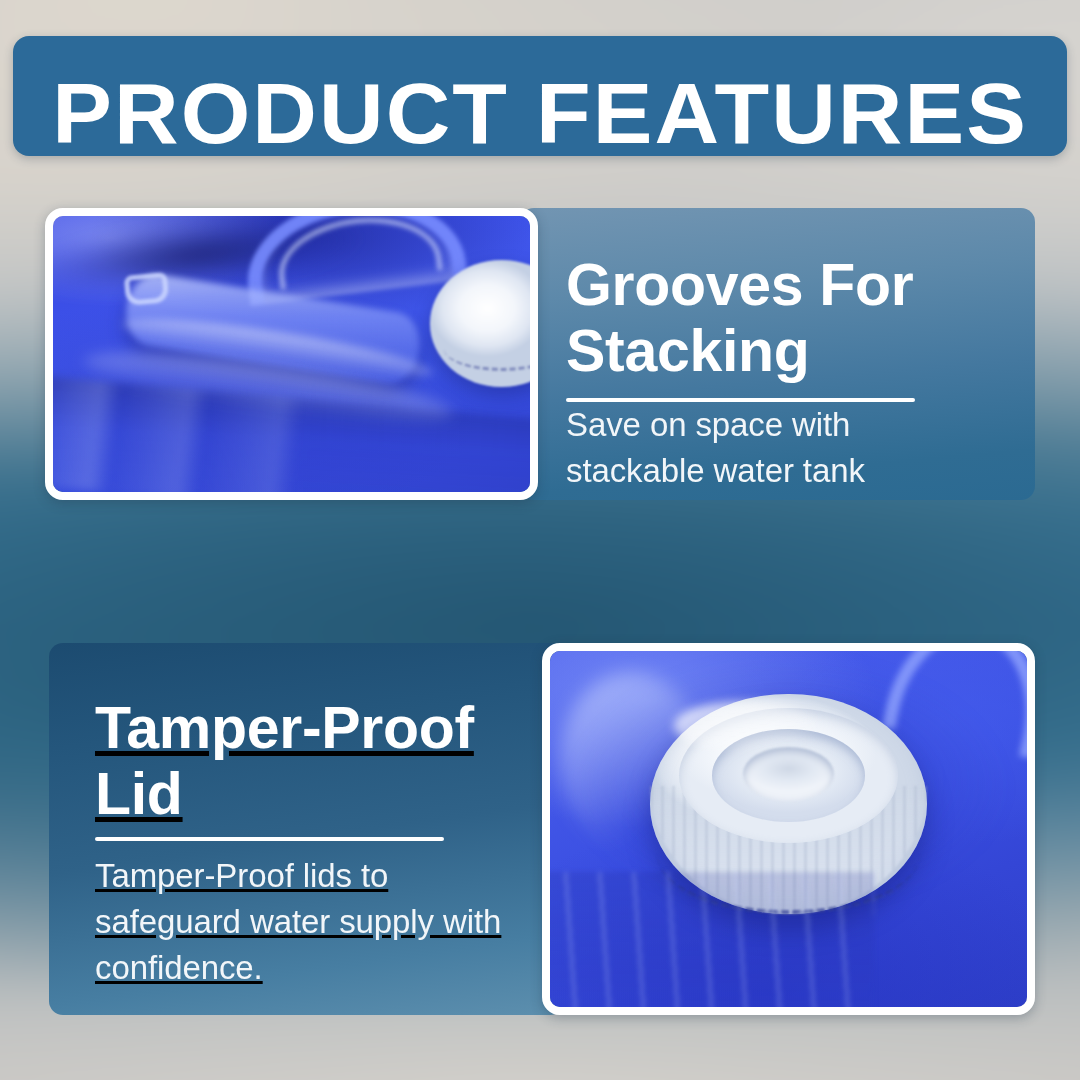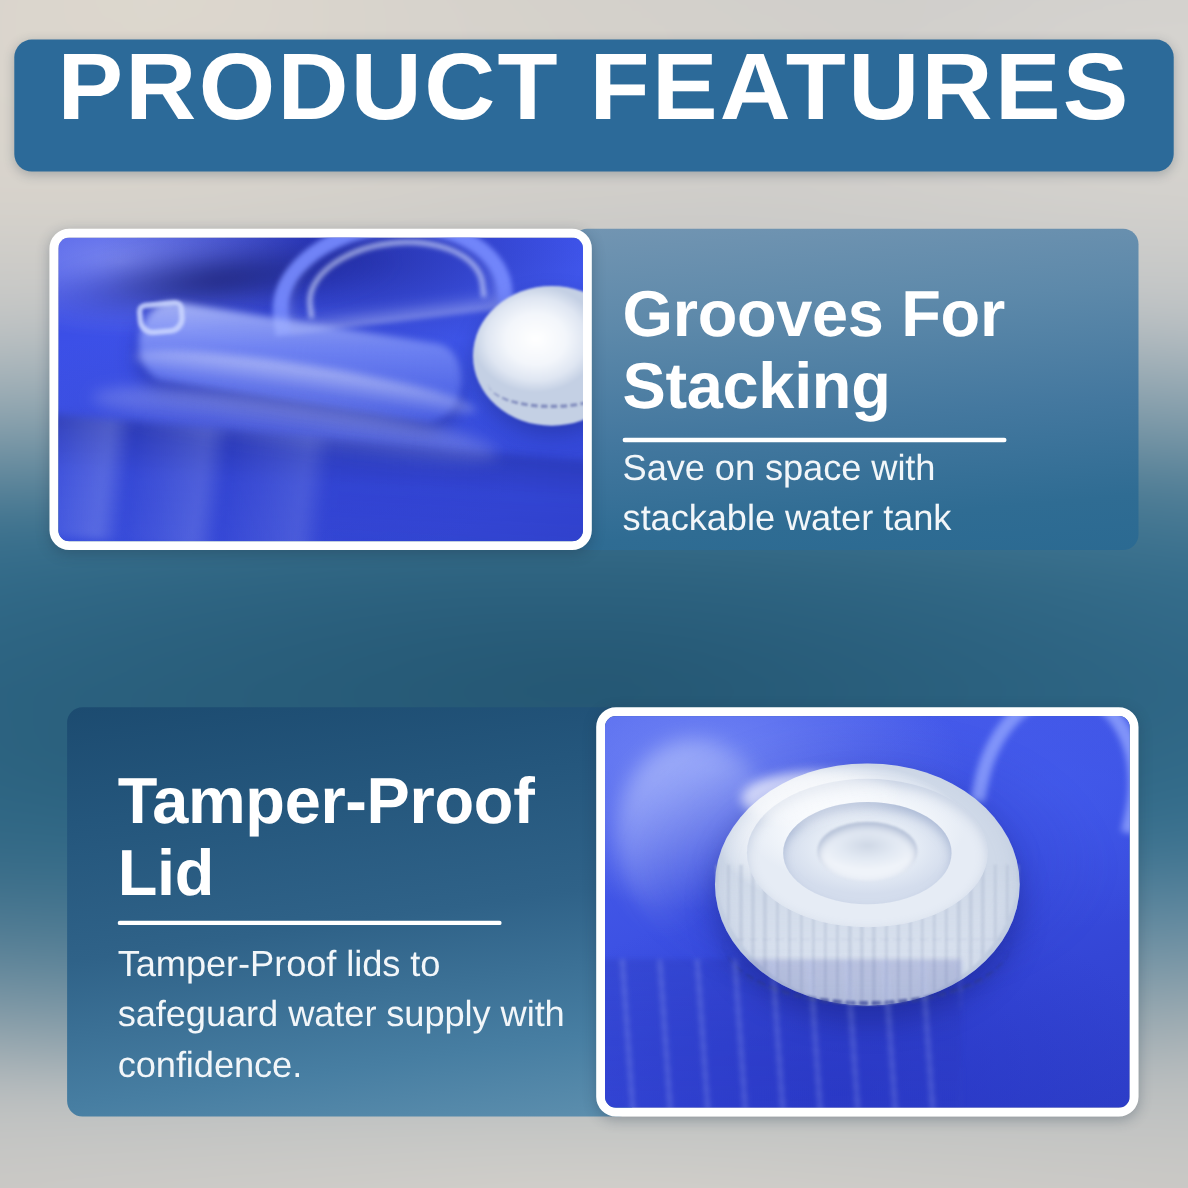--- a/index.html
+++ b/index.html
@@ -48,21 +48,21 @@
   #header-banner {
     position: absolute;
     left: 13px;
     top: 36px;
     width: 1054px;
     height: 120px;
     background: #2c6a99;
     border-radius: 16px;
     box-shadow: 0 3px 10px rgba(40,60,80,0.28);
     display: flex;
-    align-items: flex-start;
+    align-items: flex-end;
     justify-content: center;
   }
 
   #header-title {
     color: #ffffff;
     font-family: "Liberation Sans Narrow", "Liberation Sans", sans-serif;
     font-weight: bold;
     font-size: 86px;
     letter-spacing: 2px;
     line-height: 1;
@@ -86,24 +86,25 @@
     overflow: hidden;
   }
 
   #text-panel-1 {
     left: 475px;
     width: 515px;
     background: linear-gradient(175deg, #7295b2 0%, #5d89aa 28%, #44789f 58%, #2f6c93 85%, #2b6a92 100%);
   }
 
   #text-panel-2 {
-    left: 16px;
+    left: 4px;
     width: 515px;
     padding-top: 52px;
     background: linear-gradient(172deg, #1c4b70 0%, #24567c 24%, #2f6288 52%, #477ea2 82%, #5d8fae 100%);
+    text-decoration: underline;
   }
 
   .feature-heading {
     color: #ffffff;
     font-weight: bold;
     font-size: 59px;
     line-height: 1.12;
     letter-spacing: -0.3px;
   }
 

